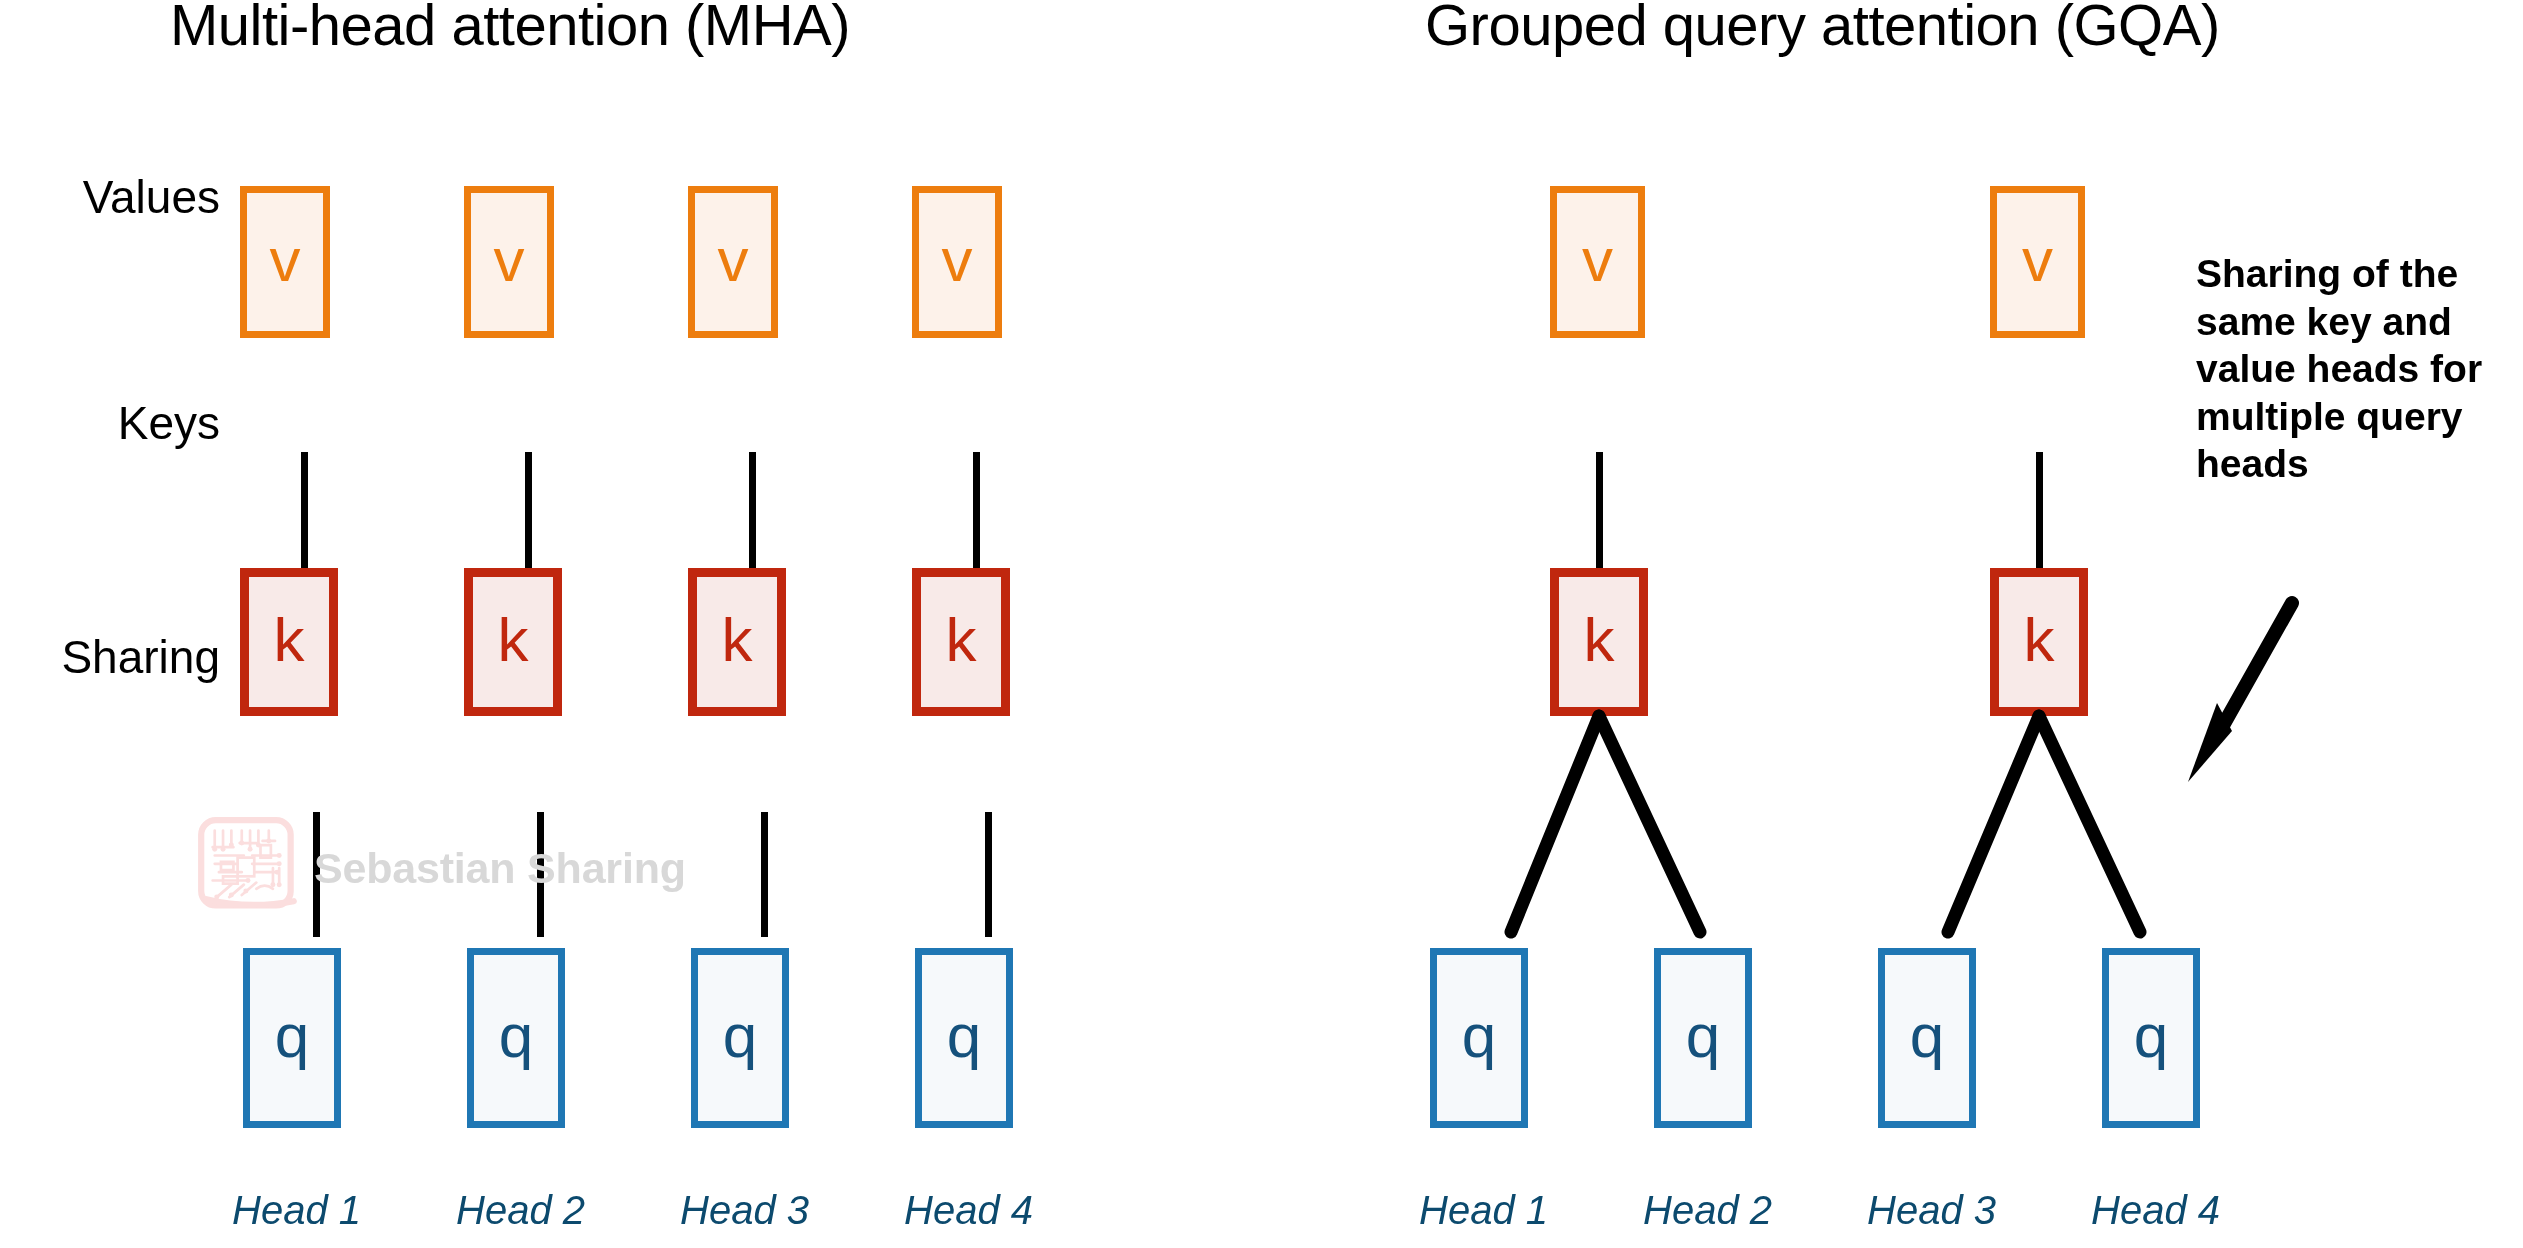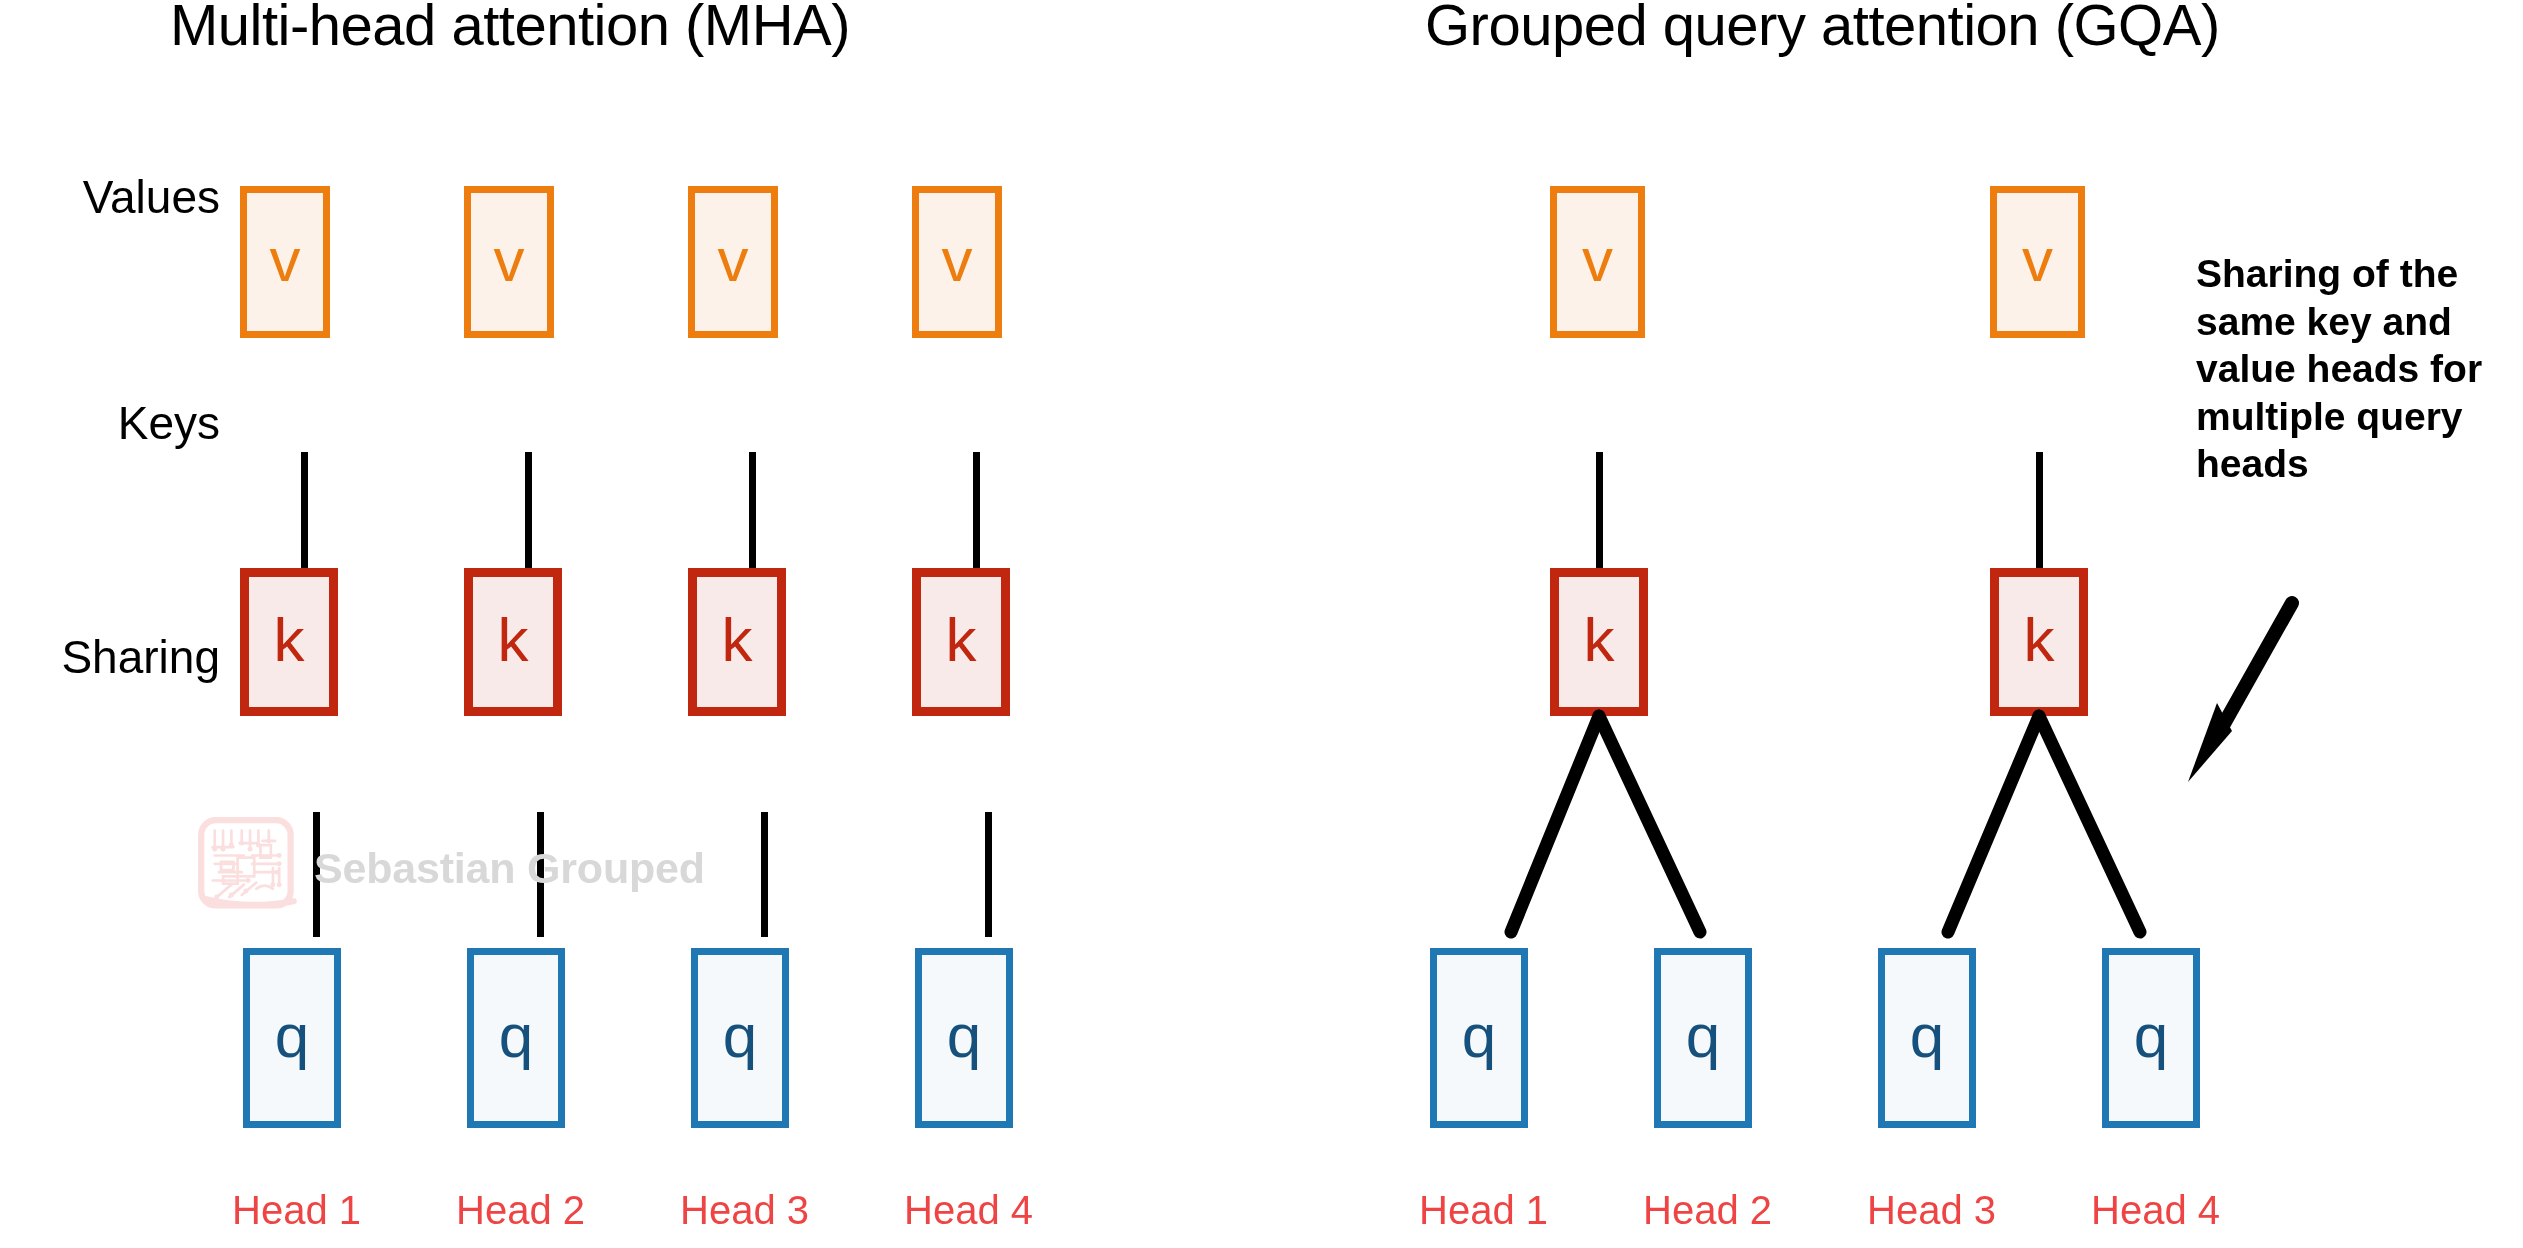--- a/index.html
+++ b/index.html
@@ -75,24 +75,25 @@
     position: absolute;
     background: #000000;
     width: 7px;
   }
 
   
   .head-label {
     position: absolute;
     font-size: 40px;
     line-height: 1;
-    color: #ef4444;
+    color: #0c4a6e;
     white-space: nowrap;
     text-align: center;
     font-weight: 400;
+    font-style: italic;
   }
 
   
   #annotation {
     position: absolute;
     left: 2196px;
     top: 250px;
     width: 330px;
     font-size: 39px;
     font-weight: 700;
@@ -273,16 +274,16 @@
           <circle cx="78" cy="54" r="2.4"></circle>
         <circle cx="50" cy="62" r="2.4"></circle>
           <circle cx="20" cy="78" r="2.4"></circle>
         <circle cx="34" cy="76" r="2.4"></circle>
           <circle cx="48" cy="72" r="2.4"></circle>
         <circle cx="74" cy="66" r="2.4"></circle>
           <circle cx="80" cy="66" r="2.4"></circle>
       </g>
       <path d="M10 80 q40 10 84 2" fill="none" stroke="#FBDEDE" stroke-width="6" stroke-linecap="round"></path>
     </svg>
-    <div id="watermark-text">Sebastian Grouped</div>
+    <div id="watermark-text">Sebastian Sharing</div>
   </div>
 
 </div>
 
 </body></html>

